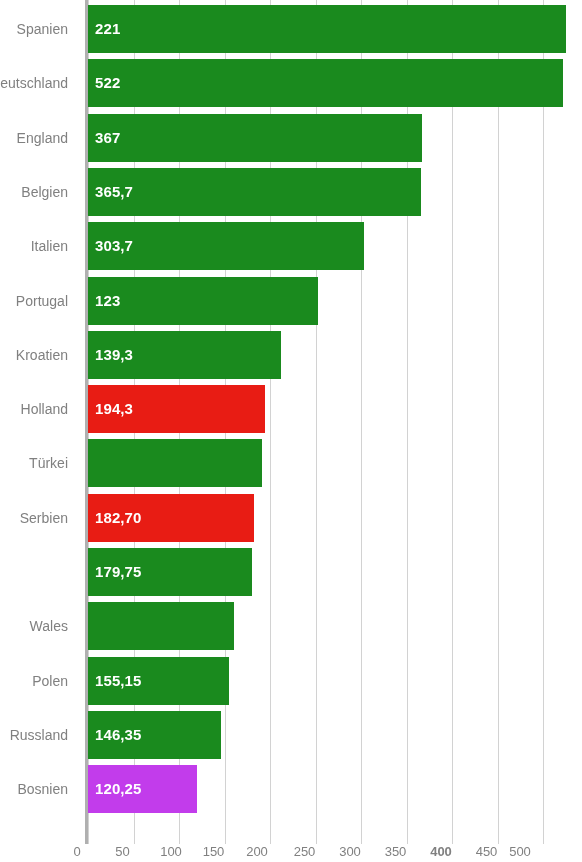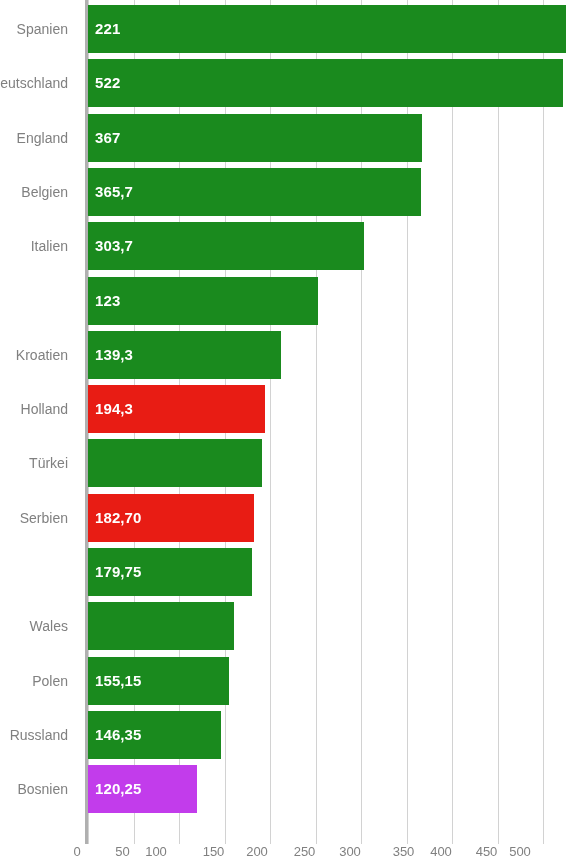--- a/index.html
+++ b/index.html
@@ -142,20 +142,21 @@
           <span class="cat-label">Belgien</span>
         </div>
         <div class="bar-row" style="top: 222.2px;">
           <div class="bar" style="width: 276.367px; background: rgb(26, 138, 30);"></div>
           <span class="bar-value">303,7</span>
           <span class="cat-label">Italien</span>
         </div>
         <div class="bar-row" style="top: 276.5px;">
           <div class="bar" style="width: 230.23px; background: rgb(26, 138, 30);"></div>
           <span class="bar-value">123</span>
+          <span class="cat-label">Portugal</span>
         </div>
         <div class="bar-row" style="top: 330.8px;">
           <div class="bar" style="width: 193.102px; background: rgb(26, 138, 30);"></div>
           <span class="bar-value">139,3</span>
           <span class="cat-label">Kroatien</span>
         </div>
         <div class="bar-row" style="top: 385.1px;">
           <div class="bar" style="width: 176.813px; background: rgb(232, 28, 20);"></div>
           <span class="bar-value">194,3</span>
           <span class="cat-label">Holland</span>
@@ -196,32 +197,32 @@
   </div>
 
   <div id="axis-line"></div>
 
   <div id="x-axis">
       <div class="tick-mark" style="left: 88px;"></div>
       <div class="tick-label" style="left: 77px;">0</div>
       <div class="tick-mark" style="left: 133.5px;"></div>
       <div class="tick-label" style="left: 122.5px;">50</div>
       <div class="tick-mark" style="left: 179px;"></div>
-      <div class="tick-label" style="left: 156px;">100</div>
+      <div class="tick-label" style="left: 171px;">100</div>
       <div class="tick-mark" style="left: 224.5px;"></div>
       <div class="tick-label" style="left: 213.5px;">150</div>
       <div class="tick-mark" style="left: 270px;"></div>
       <div class="tick-label" style="left: 257px;">200</div>
       <div class="tick-mark" style="left: 315.5px;"></div>
       <div class="tick-label" style="left: 304.5px;">250</div>
       <div class="tick-mark" style="left: 361px;"></div>
       <div class="tick-label" style="left: 350px;">300</div>
       <div class="tick-mark" style="left: 406.5px;"></div>
-      <div class="tick-label" style="left: 395.5px; margin-left: 8px;">350</div>
+      <div class="tick-label" style="left: 395.5px;">350</div>
       <div class="tick-mark" style="left: 452px;"></div>
-      <div class="tick-label" style="left: 441px;">400</div>
+      <div class="tick-label" style="left: 441px; font-weight: bold;">400</div>
       <div class="tick-mark" style="left: 497.5px;"></div>
       <div class="tick-label" style="left: 486.5px;">450</div>
       <div class="tick-mark" style="left: 543px;"></div>
       <div class="tick-label" style="left: 520px;">500</div>
     </div>
 
 </div>
 
 </body></html>

